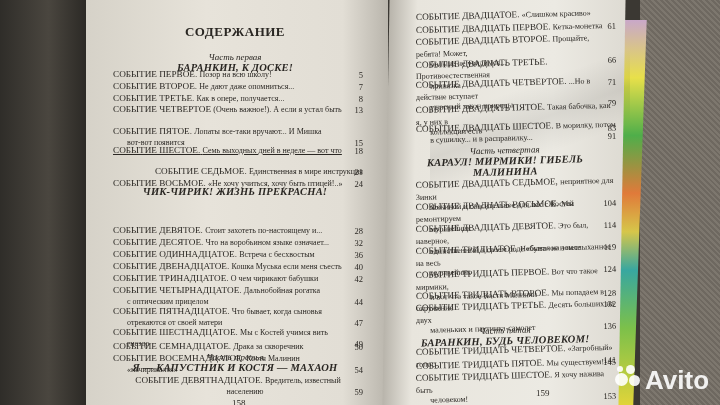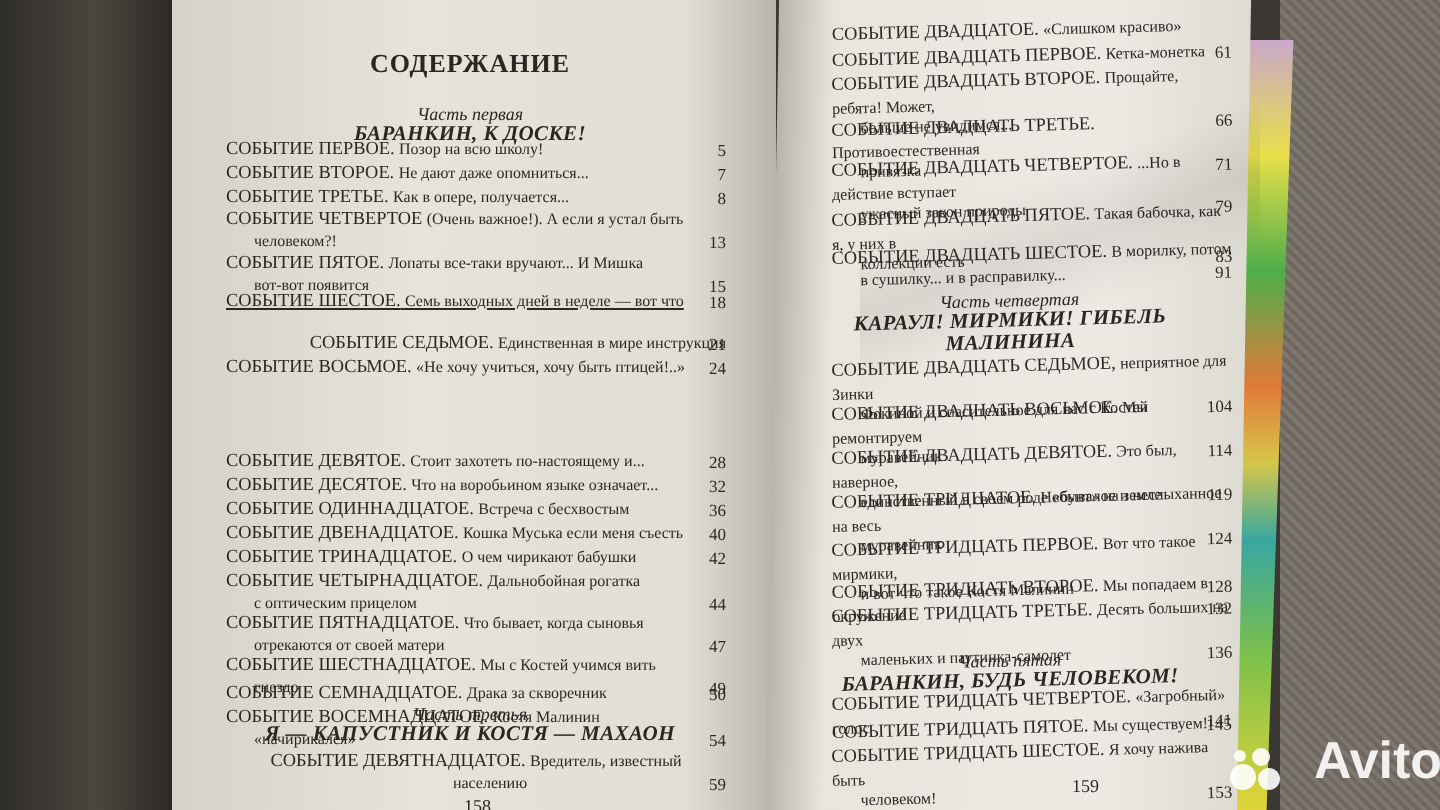--- a/index.html
+++ b/index.html
@@ -13,21 +13,21 @@
   .toc-title{position:absolute;left:100px;top:24px;width:270px;text-align:center;font-weight:bold;font-size:13px;color:#2a2723;letter-spacing:0.5px;}
   .part{position:absolute;text-align:center;color:#2a2723;}
   .part .pl{font-style:italic;font-size:9px;}
   .part .pt{font-style:italic;font-weight:bold;font-size:10.5px;letter-spacing:0.2px;}
   .entry{position:absolute;font-size:8.8px;color:#2b2824;line-height:10.5px;}
   .entry .ev{font-size:9.2px;}
   .entry .sub{font-size:8px;}
   .entry .cont{display:block;padding-left:14px;font-size:8px;}
   .entry .pg{position:absolute;right:0;bottom:0;font-size:8.5px;}
   .pnum{position:absolute;font-size:9px;color:#2b2824;}
-  .avito{position:absolute;left:615px;top:365px;display:flex;align-items:flex-end;gap:16px;color:rgba(255,255,255,0.9);font-family:"Liberation Sans",sans-serif;font-size:26px;font-weight:bold;}
+  .avito{position:absolute;left:615px;top:365px;display:flex;align-items:flex-start;gap:4px;color:rgba(255,255,255,0.9);font-family:"Liberation Sans",sans-serif;font-size:26px;font-weight:bold;}
   .avito-dots{position:relative;width:26px;height:22px;}
   .avito-dots span{position:absolute;border-radius:50%;background:rgba(255,255,255,0.9);}
   .r{transform:rotate(-1.5deg);transform-origin:left center;}
 </style>
 </head>
 <body>
 
 <div class="bg-left"></div>
 <div class="bg-right"></div>
 <div class="cover-edge"></div>
@@ -39,39 +39,40 @@
 
 <div class="part" style="left:100px;top:52px;width:270px;">
   <div class="pl">Часть первая</div>
   <div class="pt">БАРАНКИН, К ДОСКЕ!</div>
 </div>
 
 <div id="left-entries">
     <div class="entry" style="left: 113px; top: 69px; width: 250px;"><span class="ev">СОБЫТИЕ ПЕРВОЕ.</span> <span class="sub">Позор на всю школу!</span><span class="pg">5</span></div>
     <div class="entry" style="left: 113px; top: 81px; width: 250px;"><span class="ev">СОБЫТИЕ ВТОРОЕ.</span> <span class="sub">Не дают даже опомниться...</span><span class="pg">7</span></div>
     <div class="entry" style="left: 113px; top: 93px; width: 250px;"><span class="ev">СОБЫТИЕ ТРЕТЬЕ.</span> <span class="sub">Как в опере, получается...</span><span class="pg">8</span></div>
-    <div class="entry" style="left: 113px; top: 104px; width: 250px;"><span class="ev">СОБЫТИЕ ЧЕТВЕРТОЕ</span> <span class="sub">(Очень важное!). А если я устал быть</span><span class="cont">человеком?!</span><span class="pg">13</span></div>
+    <div class="entry" style="left: 113px; top: 104px; width: 250px;"><span class="ev">СОБЫТИЕ ЧЕТВЕРТОЕ</span> <span class="sub">(Очень важное!). А если я устал быть</span><span class="pg">13</span></div>
     <div class="entry" style="left: 113px; top: 126px; width: 250px;"><span class="ev">СОБЫТИЕ ПЯТОЕ.</span> <span class="sub">Лопаты все-таки вручают... И Мишка</span><span class="cont">вот-вот появится</span><span class="pg">15</span></div>
     <div class="entry" style="left: 113px; top: 145px; width: 250px; text-decoration: underline;"><span class="ev">СОБЫТИЕ ШЕСТОЕ.</span> <span class="sub">Семь выходных дней в неделе — вот что</span><span class="pg">18</span></div>
     <div class="entry" style="left: 113px; top: 166px; width: 250px; text-align: right;"><span class="ev">СОБЫТИЕ СЕДЬМОЕ.</span> <span class="sub">Единственная в мире инструкция</span><span class="pg">21</span></div>
     <div class="entry" style="left: 113px; top: 178px; width: 250px;"><span class="ev">СОБЫТИЕ ВОСЬМОЕ.</span> <span class="sub">«Не хочу учиться, хочу быть птицей!..»</span><span class="pg">24</span></div>
     <div class="entry" style="left: 113px; top: 225px; width: 250px;"><span class="ev">СОБЫТИЕ ДЕВЯТОЕ.</span> <span class="sub">Стоит захотеть по-настоящему и...</span><span class="pg">28</span></div>
     <div class="entry" style="left: 113px; top: 237px; width: 250px;"><span class="ev">СОБЫТИЕ ДЕСЯТОЕ.</span> <span class="sub">Что на воробьином языке означает...</span><span class="pg">32</span></div>
     <div class="entry" style="left: 113px; top: 249px; width: 250px;"><span class="ev">СОБЫТИЕ ОДИННАДЦАТОЕ.</span> <span class="sub">Встреча с бесхвостым</span><span class="pg">36</span></div>
     <div class="entry" style="left: 113px; top: 261px; width: 250px;"><span class="ev">СОБЫТИЕ ДВЕНАДЦАТОЕ.</span> <span class="sub">Кошка Муська если меня съесть</span><span class="pg">40</span></div>
     <div class="entry" style="left: 113px; top: 273px; width: 250px;"><span class="ev">СОБЫТИЕ ТРИНАДЦАТОЕ.</span> <span class="sub">О чем чирикают бабушки</span><span class="pg">42</span></div>
     <div class="entry" style="left: 113px; top: 285px; width: 250px;"><span class="ev">СОБЫТИЕ ЧЕТЫРНАДЦАТОЕ.</span> <span class="sub">Дальнобойная рогатка</span><span class="cont">с оптическим прицелом</span><span class="pg">44</span></div>
     <div class="entry" style="left: 113px; top: 306px; width: 250px;"><span class="ev">СОБЫТИЕ ПЯТНАДЦАТОЕ.</span> <span class="sub">Что бывает, когда сыновья</span><span class="cont">отрекаются от своей матери</span><span class="pg">47</span></div>
     <div class="entry" style="left: 113px; top: 327px; width: 250px;"><span class="ev">СОБЫТИЕ ШЕСТНАДЦАТОЕ.</span> <span class="sub">Мы с Костей учимся вить</span><span class="cont">гнездо</span><span class="pg">49</span></div>
     <div class="entry" style="left: 113px; top: 341px; width: 250px;"><span class="ev">СОБЫТИЕ СЕМНАДЦАТОЕ.</span> <span class="sub">Драка за скворечник</span><span class="pg">50</span></div>
     <div class="entry" style="left: 113px; top: 353px; width: 250px;"><span class="ev">СОБЫТИЕ ВОСЕМНАДЦАТОЕ.</span> <span class="sub">Костя Малинин</span><span class="cont">«начирикался»</span><span class="pg">54</span></div>
     <div class="entry" style="left: 113px; top: 375px; width: 250px; text-align: center;"><span class="ev">СОБЫТИЕ ДЕВЯТНАДЦАТОЕ.</span> <span class="sub">Вредитель, известный</span><span class="cont">населению</span><span class="pg">59</span></div>
   </div>
 
 <div class="part" style="left:100px;top:186px;width:270px;">
+  <div class="pt">ЧИК-ЧИРИК! ЖИЗНЬ ПРЕКРАСНА!</div>
 </div>
 
 <div class="part" style="left:100px;top:352px;width:270px;">
   <div class="pl">Часть третья</div>
   <div class="pt">Я — КАПУСТНИК И КОСТЯ — МАХАОН</div>
 </div>
 
 <div class="pnum" style="left:232px;top:398px;">158</div>
 
 <div class="part r" style="left:400px;top:148px;width:210px;">

